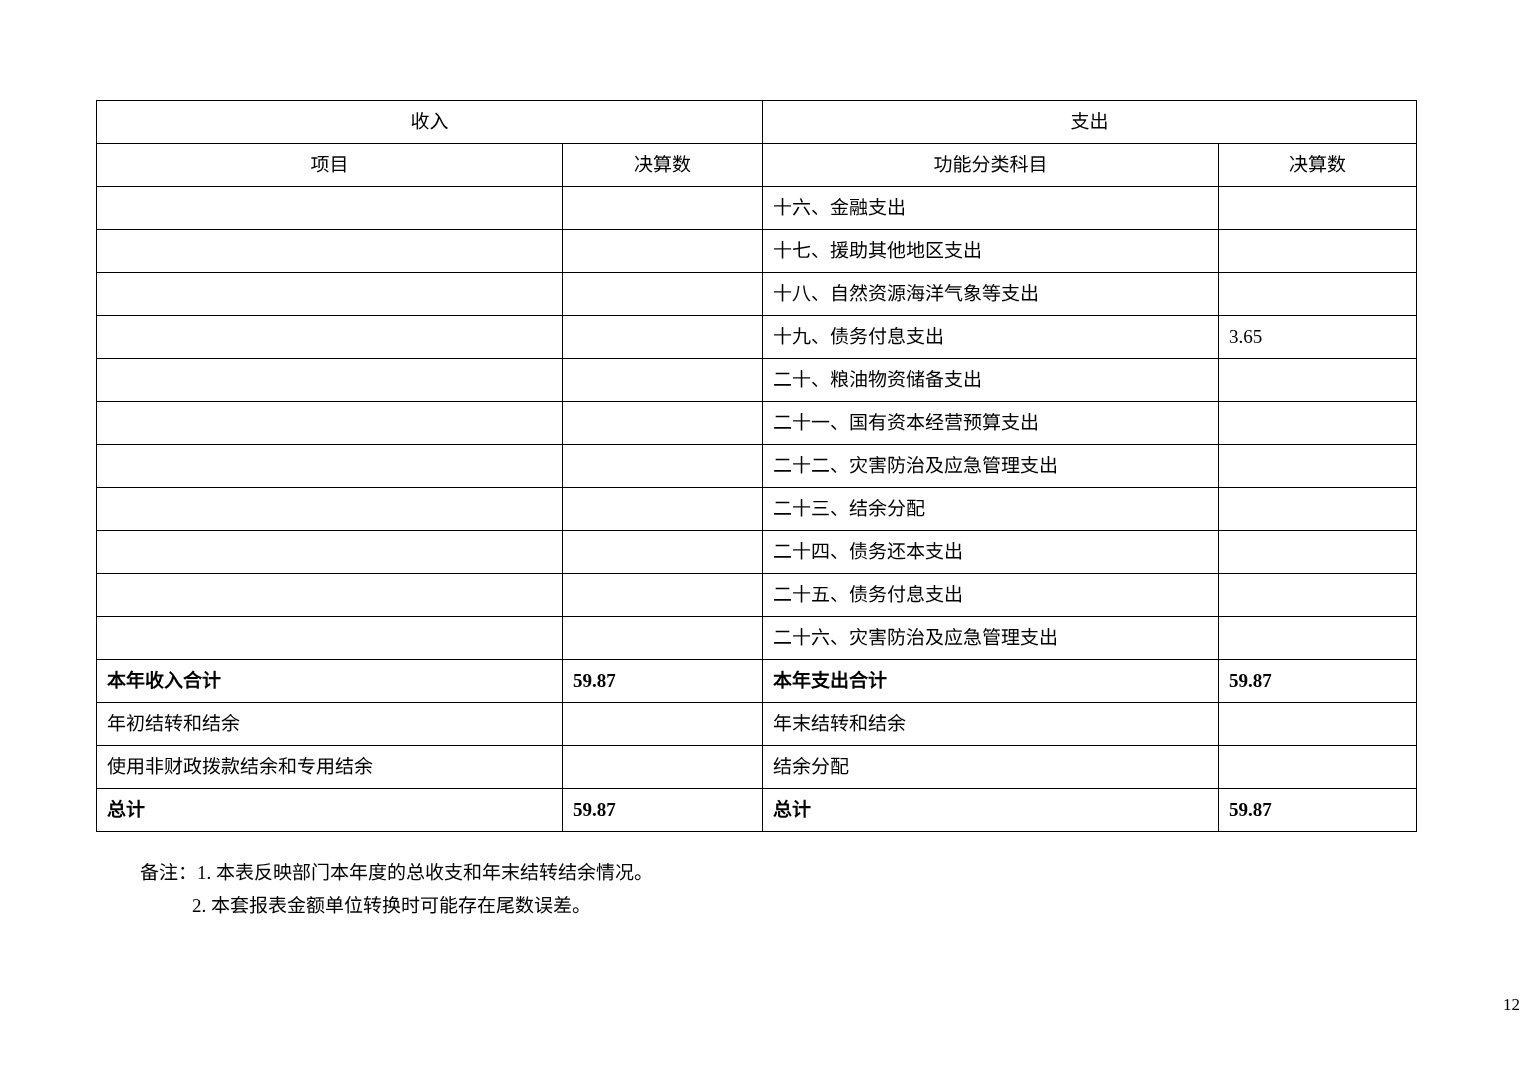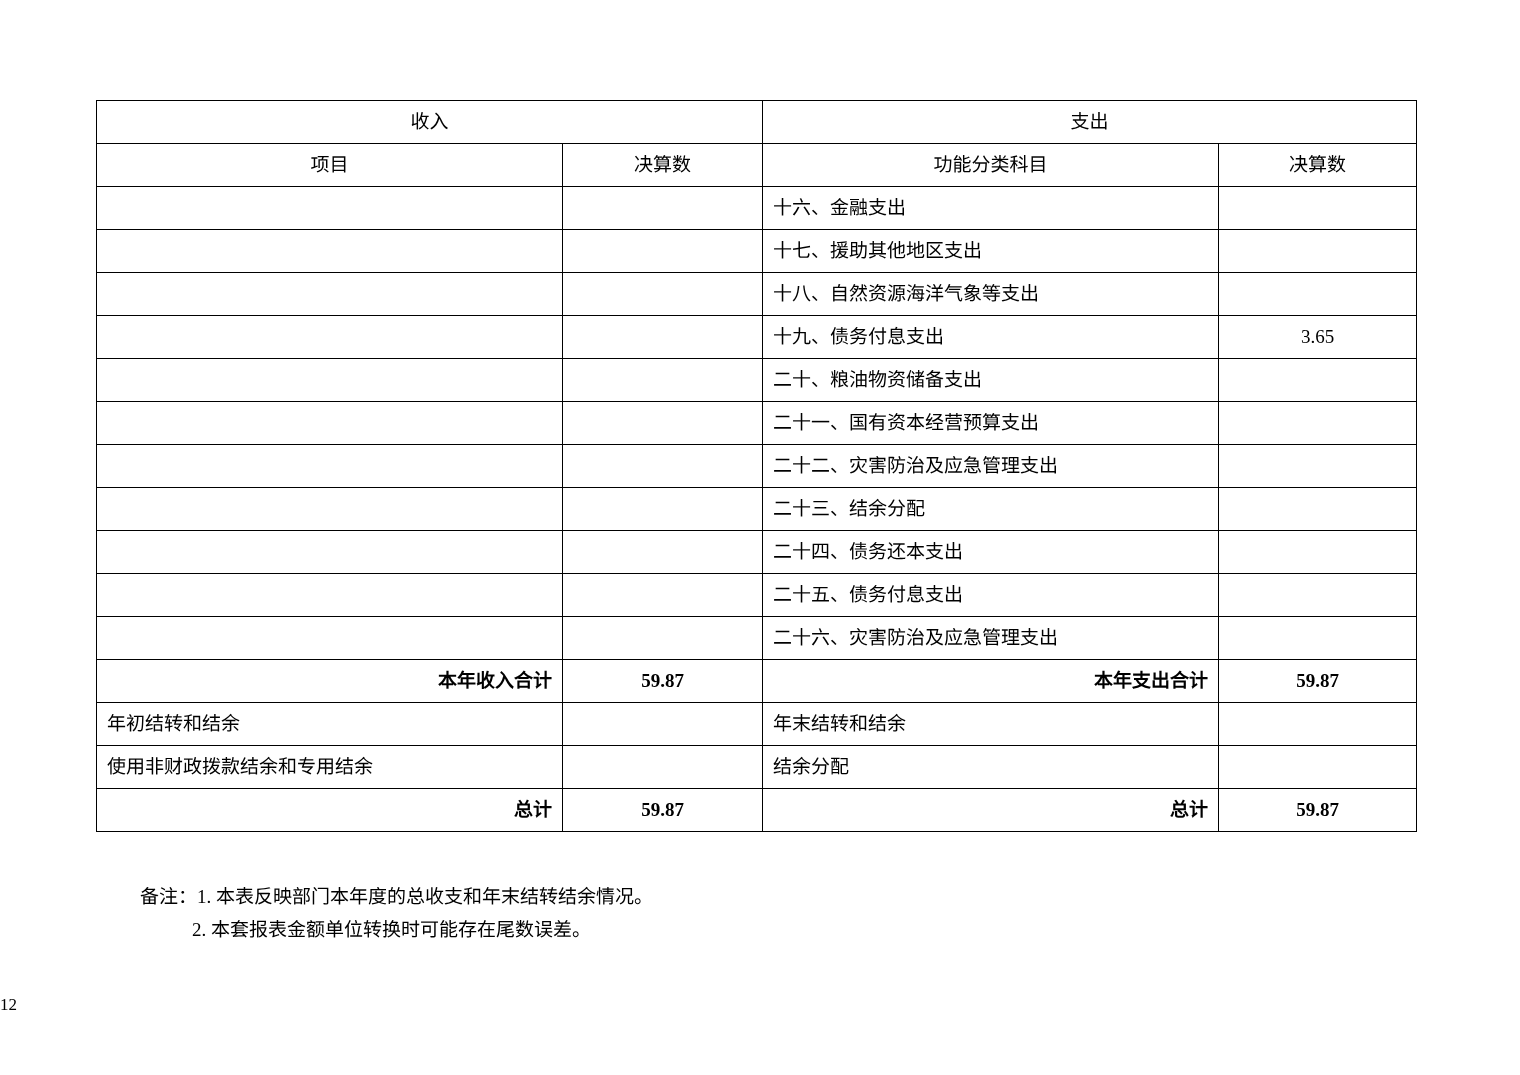--- a/index.html
+++ b/index.html
@@ -37,49 +37,49 @@
     padding: 0 10px;
     font-size: 19px;
     vertical-align: middle;
     line-height: 1.25;
   }
   .col-item   { width: 466px; }
   .col-num    { width: 200px; }
   .col-func   { width: 456px; }
   .col-num2   { width: 198px; }
 
-  .center { text-align: right; }
-  .right  { text-align: center; margin-left: 6px; }
+  .center { text-align: left; }
+  .right  { text-align: left; margin-left: 6px; }
   .left   { text-align: left; margin-top: 40px; }
   .bold   { font-weight: bold; }
 
   .grouphdr td {
     text-align: center;
     font-size: 20px;
   }
   .subhdr td {
     text-align: center;
     font-size: 20px;
   }
   .notes {
     position: absolute;
     left: 140px;
-    top: 880px;
+    top: 856px;
     font-size: 19px;
     line-height: 1.75;
   }
   .notes .line2 {
     padding-left: 52px;
   }
   .page-number {
     position: absolute;
     left: 0;
     top: 995px;
     width: 1520px;
-    text-align: left;
+    text-align: right;
     font-size: 17px;
   }
 </style>
 </head>
 <body>
 
 <div class="page">
 
   <table class="budget">
     <colgroup>

